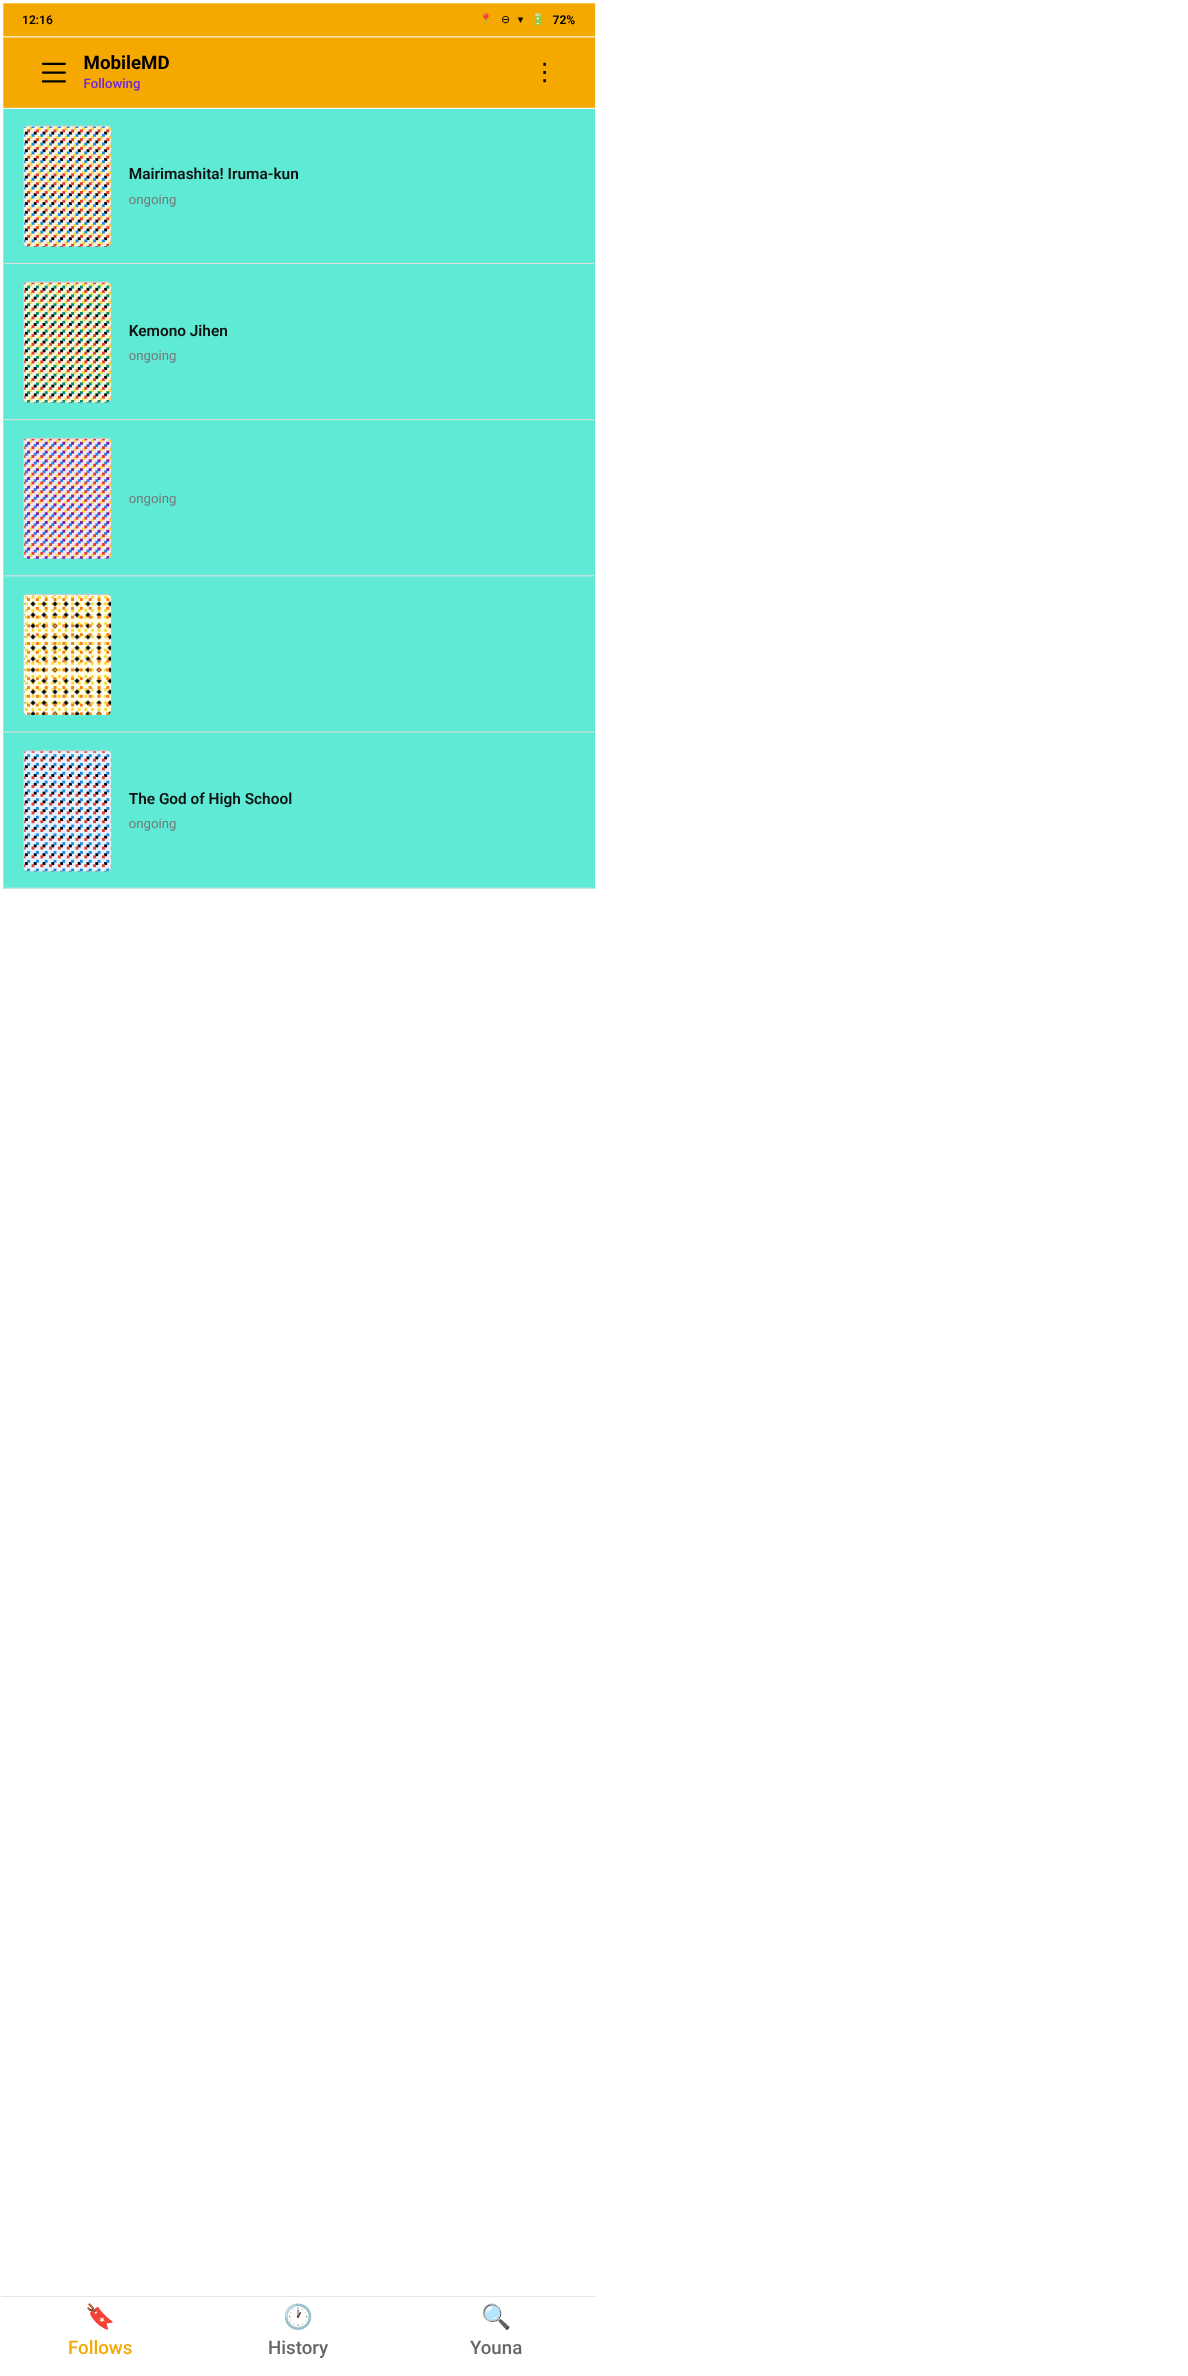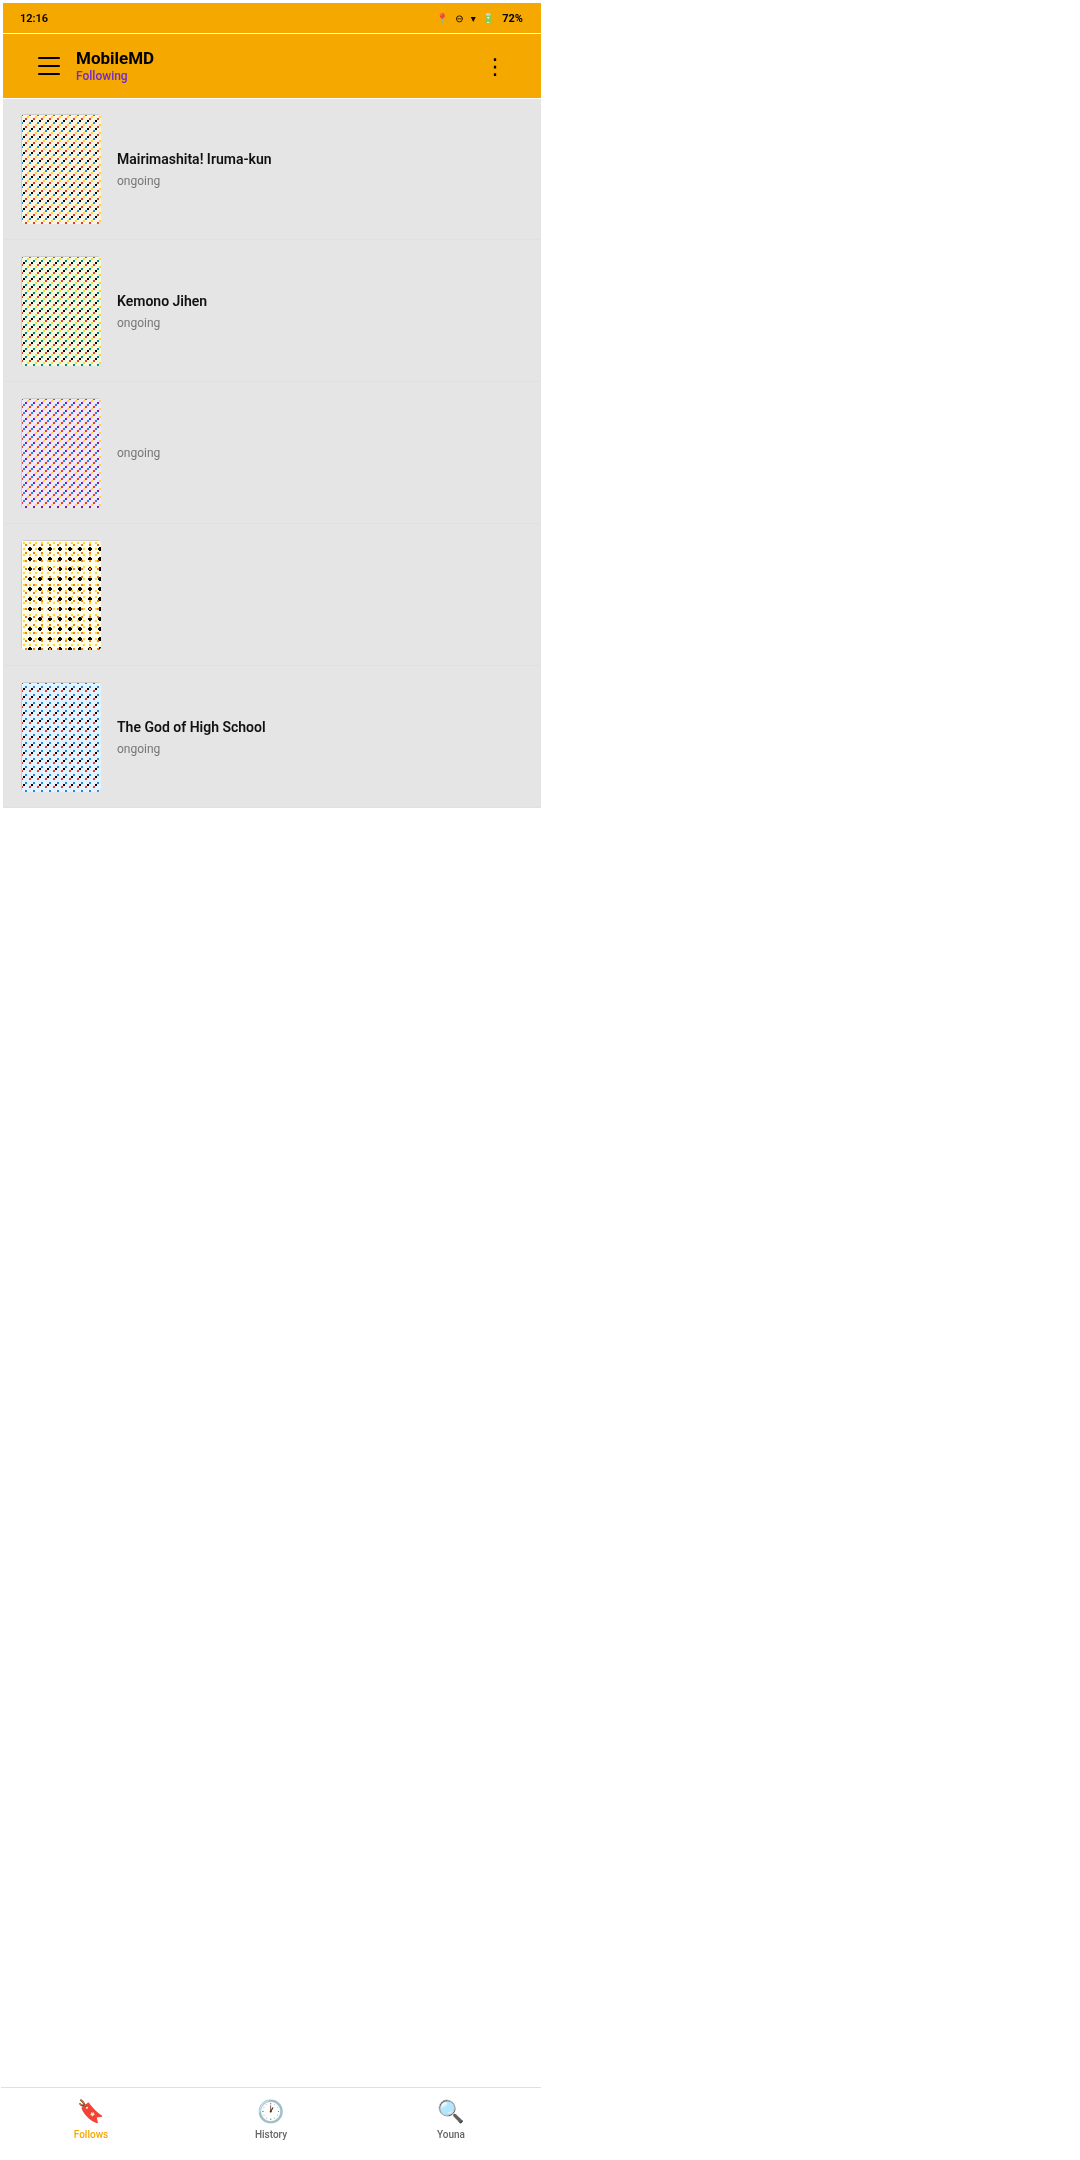--- a/index.html
+++ b/index.html
@@ -86,21 +86,21 @@
     }
     .more-icon {
       font-size: 22px;
       color: #000;
       cursor: pointer;
       letter-spacing: 2px;
     }
 
     
     .content-list {
-      background: #e5e5e5;
+      background: #5eead4;
     }
 
     .list-item {
       display: flex;
       align-items: center;
       padding: 14px 16px;
       border-bottom: 1px solid #e0e0e0;
       cursor: pointer;
     }
 
@@ -165,21 +165,21 @@
       align-items: center;
       justify-content: center;
       cursor: pointer;
       gap: 3px;
       padding-bottom: 8px;
     }
     .nav-icon {
       font-size: 22px;
     }
     .nav-label {
-      font-size: 10px;
+      font-size: 17px;
       font-weight: 500;
     }
     .nav-item.active .nav-label {
       color: #F5A800;
     }
     .nav-item.active .nav-icon {
       color: #F5A800;
     }
     .nav-item:not(.active) .nav-label {
       color: #666;

